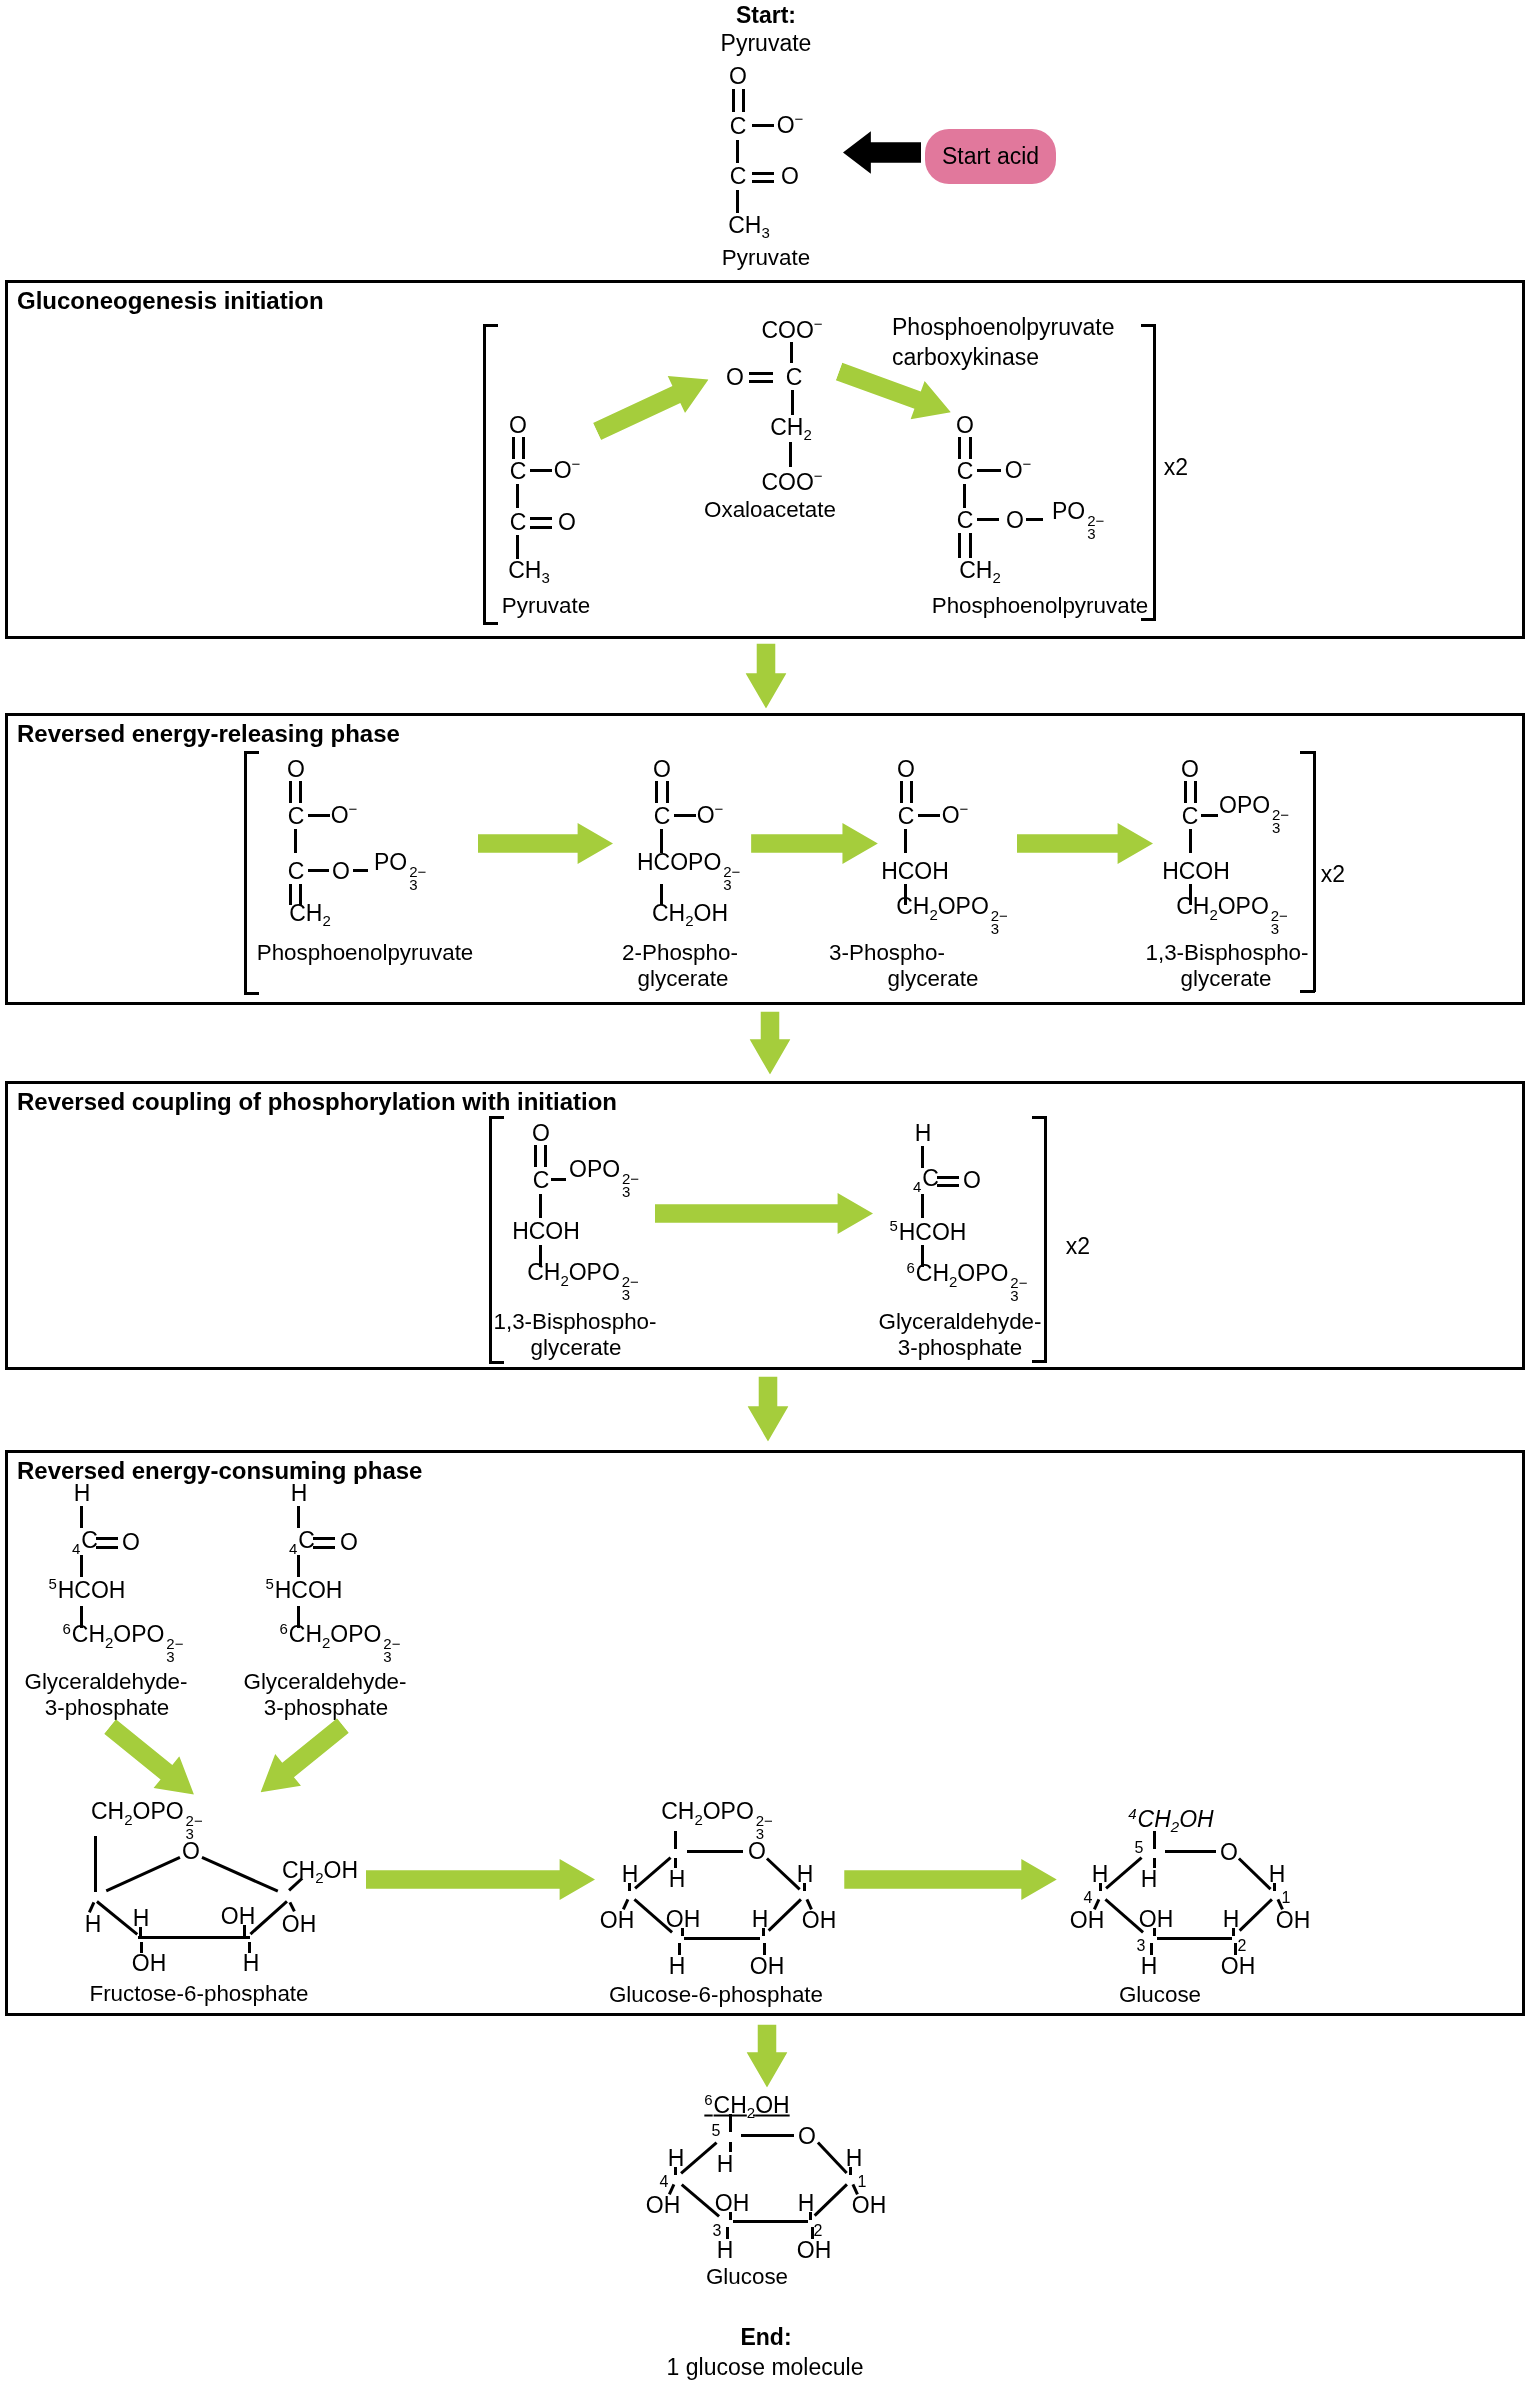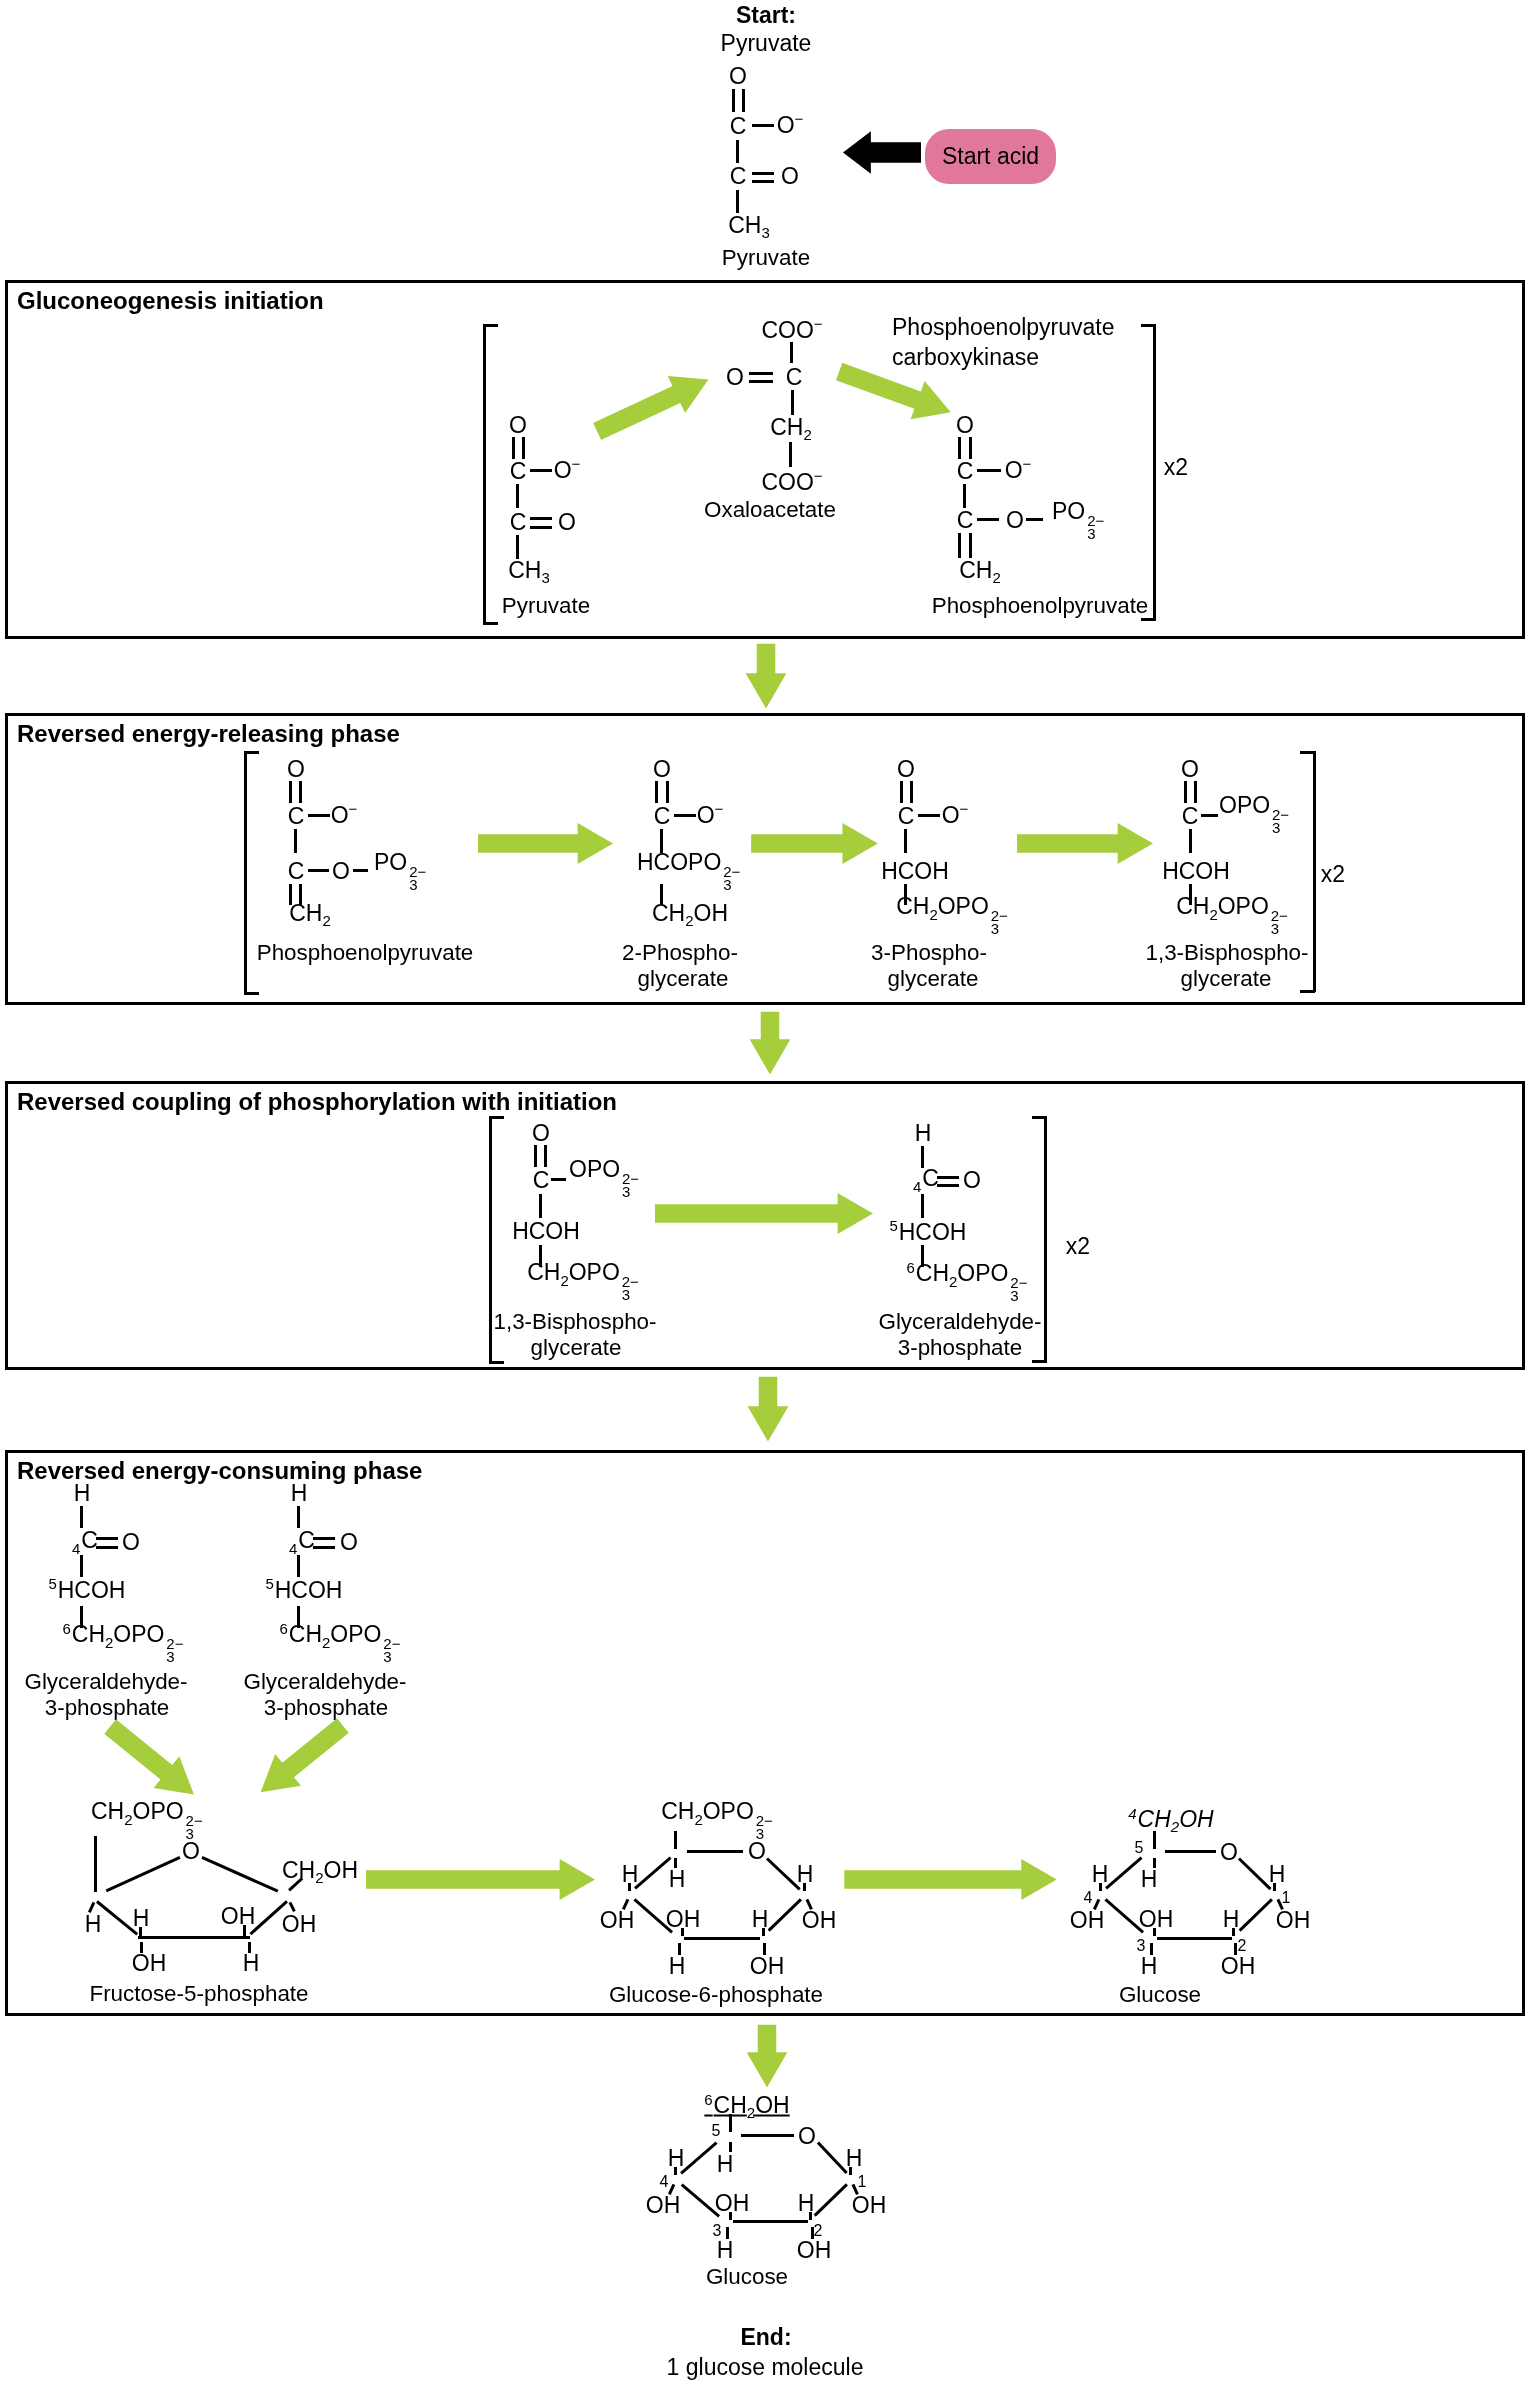--- a/index.html
+++ b/index.html
@@ -164,21 +164,21 @@
       </div>
       <div style="position: absolute; left: 0px; top: 0px;">
         <div class="t" style="left: 906px; top: 769px;">O</div>
         <div class="t" style="left: 906px; top: 816px;">C</div>
         <div class="t" style="left: 955px; top: 814px;">O<span class="sp">−</span></div>
         <div class="t" style="left: 915px; top: 871px;">HCOH</div>
         <div class="t" style="left: 952px; top: 915px;">CH<span class="sb">2</span>OPO<span class="stk">
             <span>2−</span>
             <span>3</span>
           </span></div>
-        <div class="t lbl" style="left: 929px; top: 953px;">3-Phospho-</div>
+        <div class="t lbl" style="left: 887px; top: 953px;">3-Phospho-</div>
         <div class="t lbl" style="left: 933px; top: 979px;">glycerate</div>
         <div class="ln" style="left: 900px; top: 781px; width: 2.8px; height: 22.4px;"></div>
         <div class="ln" style="left: 910px; top: 781px; width: 2.8px; height: 22.4px;"></div>
         <div class="ln" style="left: 918px; top: 814px; width: 22.4px; height: 2.8px;"></div>
         <div class="ln" style="left: 904px; top: 829px; width: 2.8px; height: 24px;"></div>
         <div class="ln" style="left: 904px; top: 884px; width: 2.8px; height: 20.5px;"></div>
       </div>
       <div style="position: absolute; left: 0px; top: 0px;">
         <div class="t" style="left: 1190px; top: 769px;">O</div>
         <div class="t" style="left: 1190px; top: 816px;">C</div>
@@ -276,21 +276,21 @@
             <span>3</span>
           </span></div>
         <div class="t" style="left: 191px; top: 1851px;">O</div>
         <div class="t" style="left: 320px; top: 1872px;">CH<span class="sb">2</span>OH</div>
         <div class="t" style="left: 93px; top: 1924px;">H</div>
         <div class="t" style="left: 141px; top: 1918px;">H</div>
         <div class="t" style="left: 238px; top: 1916px;">OH</div>
         <div class="t" style="left: 299px; top: 1924px;">OH</div>
         <div class="t" style="left: 149px; top: 1963px;">OH</div>
         <div class="t" style="left: 251px; top: 1963px;">H</div>
-        <div class="t lbl" style="left: 199px; top: 1994px;">Fructose-5-phosphate</div>
+        <div class="t lbl" style="left: 199px; top: 1994px;">Fructose-6-phosphate</div>
         <div class="ln" style="left: 180px; top: 1856px; width: 81px; height: 2.8px; transform-origin: 0px 50%; transform: rotate(155.501deg);"></div>
         <div class="ln" style="left: 202px; top: 1856px; width: 83px; height: 2.8px; transform-origin: 0px 50%; transform: rotate(23.9625deg);"></div>
         <div class="ln" style="left: 97px; top: 1900px; width: 52px; height: 2.8px; transform-origin: 0px 50%; transform: rotate(39.144deg);"></div>
         <div class="ln" style="left: 287px; top: 1900px; width: 49px; height: 2.8px; transform-origin: 0px 50%; transform: rotate(138.094deg);"></div>
         <div class="ln" style="left: 138px; top: 1936px; width: 112px; height: 2.8px;"></div>
         <div class="ln" style="left: 94px; top: 1836px; width: 2.8px; height: 56px;"></div>
         <div class="ln" style="left: 94px; top: 1901px; width: 11.3px; height: 2.8px; transform-origin: 0px 50%; transform: rotate(114.444deg);"></div>
         <div class="ln" style="left: 139px; top: 1927px; width: 2.8px; height: 9.3px;"></div>
         <div class="ln" style="left: 140px; top: 1942px; width: 2.8px; height: 11.2px;"></div>
         <div class="ln" style="left: 243px; top: 1925px; width: 2.8px; height: 11.2px;"></div>

